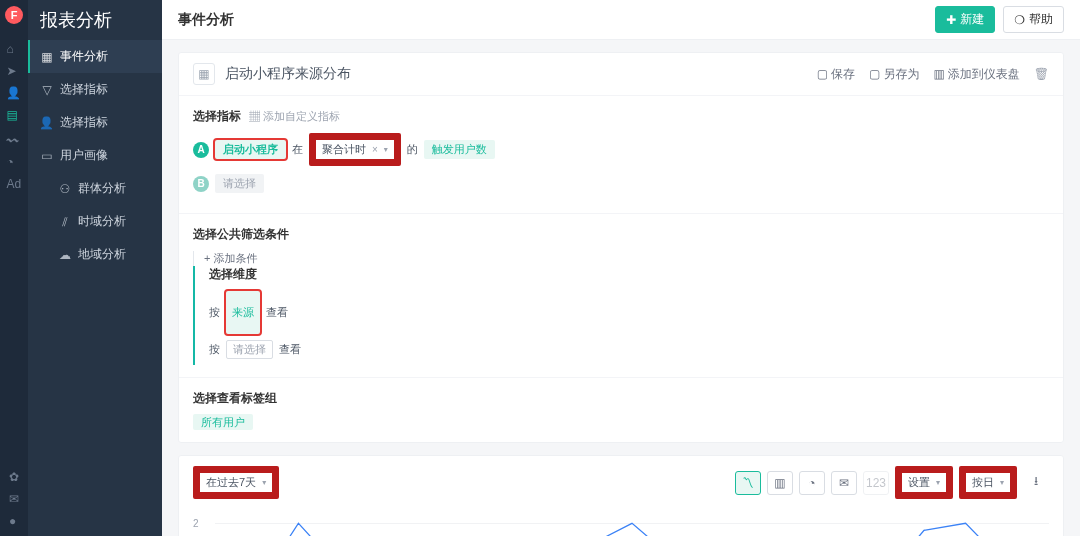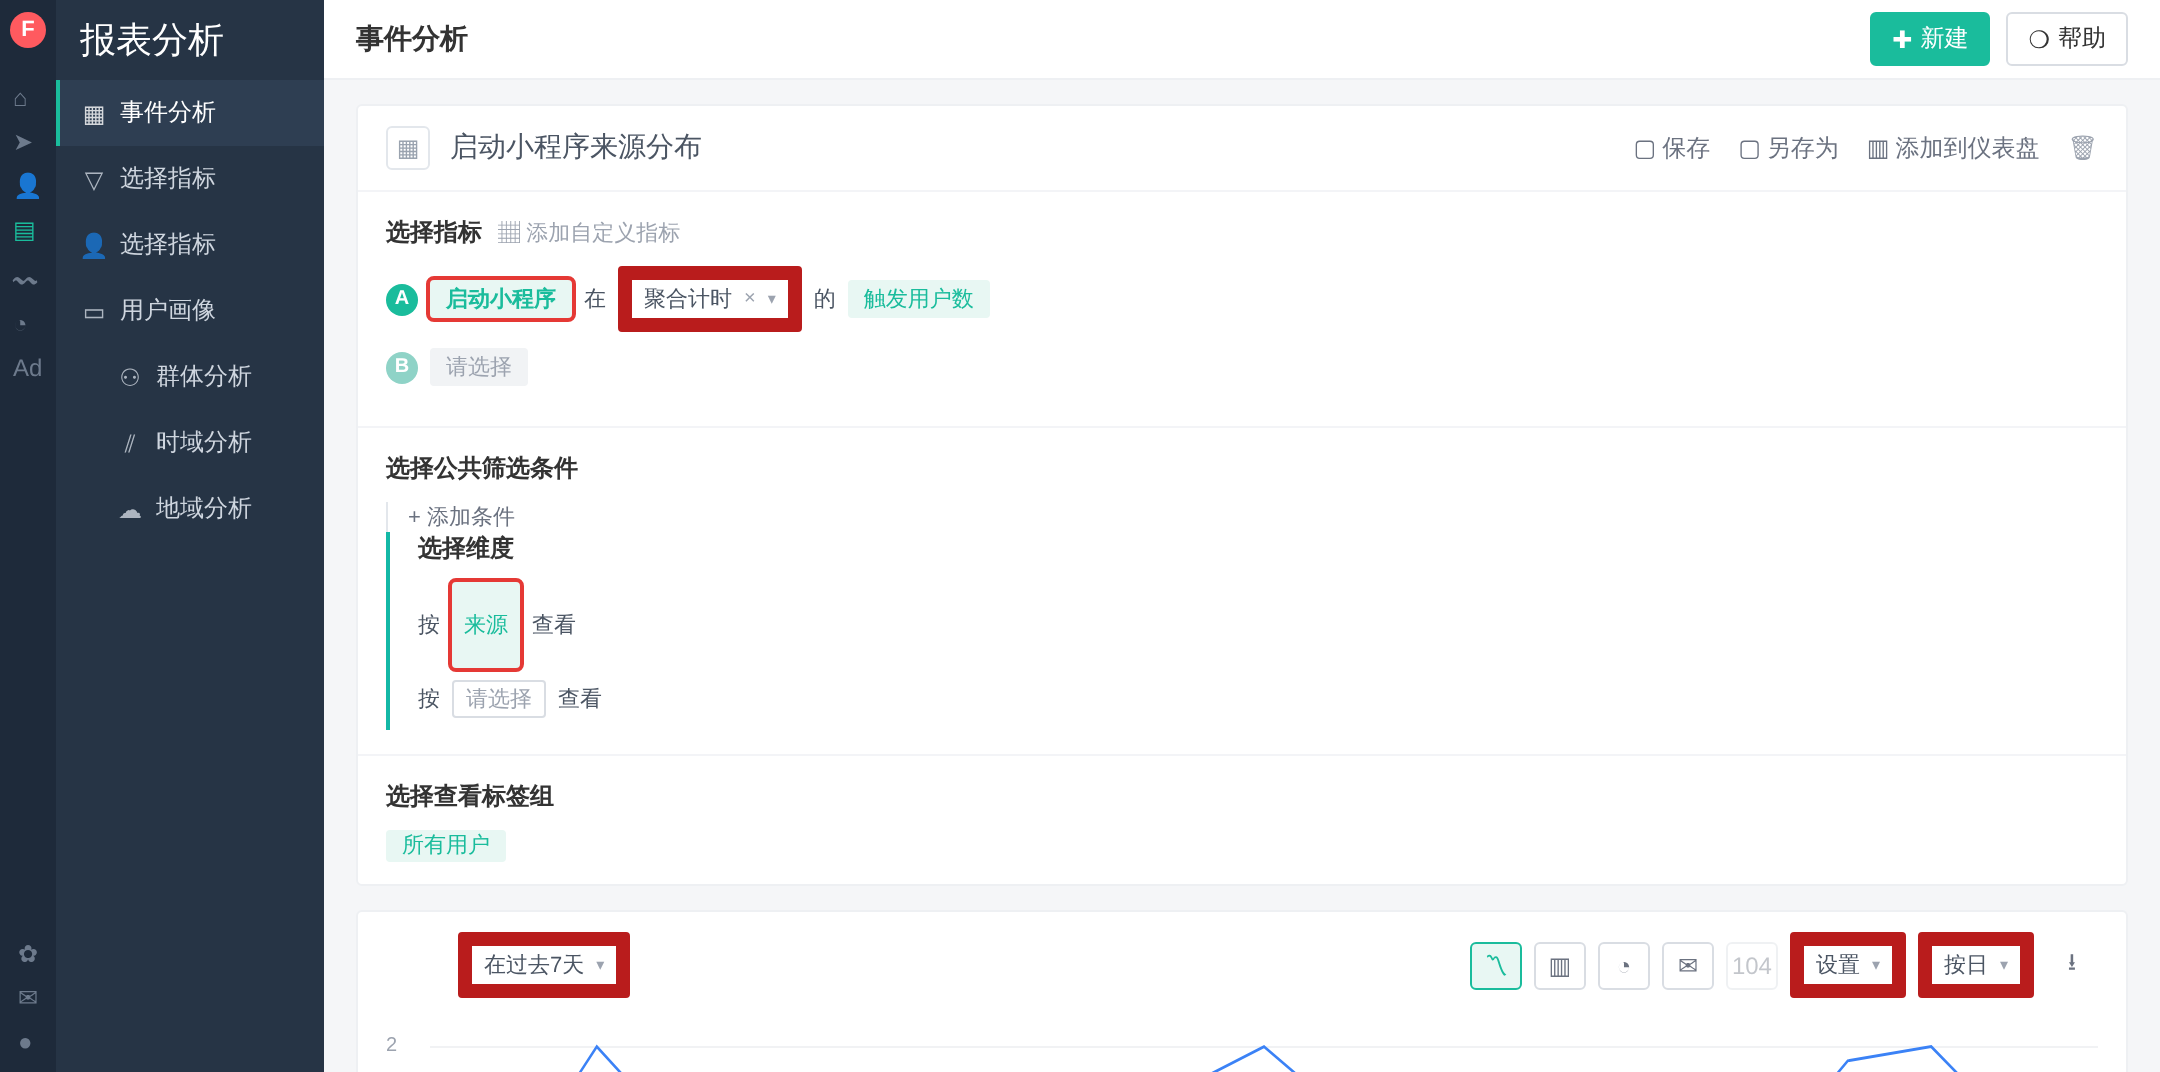--- a/index.html
+++ b/index.html
@@ -52,21 +52,21 @@
   .two-col { display:flex;flex-direction:column; }
   .two-col .col { flex:1; }
   .two-col .col + .col { border-left:2px solid #14b8a6; padding-left:14px; }
   .addcond { color:#6b7280; border-left:1px solid #e3e7ec; padding-left:10px; cursor:pointer; font-size:11px;}
   .dim-row { display:flex; align-items:center; gap:6px; margin-bottom:6px; font-size:11px; color:#4b5563;}
   .dim-chip { background:#e8f7f3; color:#1abc9c; padding:14px 6px; border-radius:2px; }
   .dim-chip.redbox { outline:2px solid #e53935; }
   .dim-chip.plainbtn { background:#fff; border:1px solid #d9dde3; color:#9ca3af; padding:1px 6px;}
 
   .chart-card { padding:10px 14px 0 14px; }
-  .chart-toolbar { display:flex; align-items:center; margin-bottom:10px;margin-left:36px; }
+  .chart-toolbar { display:flex; align-items:center; margin-bottom:10px; }
   .chart-toolbar .right { margin-left:auto; display:flex; gap:6px; align-items:center;}
   .icon-btn { width:26px; height:24px; border:1px solid #d9dde3; border-radius:3px; display:flex; align-items:center; justify-content:center; font-size:12px; color:#6b7280; cursor:pointer;}
   .icon-btn.active { background:#e8f7f3; border-color:#1abc9c; color:#1abc9c;}
   .icon-btn.off { opacity:.4; }
   .dl-btn { width:26px; height:24px; display:flex;align-items:center;justify-content:center;color:#6b7280;cursor:pointer;}
 
   .chart-area { position:relative; height:200px; }
   .y-tick { position:absolute; left:0; font-size:10px; color:#9ca3af; transform:translateY(-50%);}
   .gridline { position:absolute; left:22px; right:0; border-top:1px solid #f1f2f4; }
   svg.linechart { position:absolute; left:22px; right:0; top:0; bottom:0; width:calc(100% - 22px); height:100%; }
@@ -217,21 +217,21 @@
         <div class="chart-toolbar">
           <span class="selectbox">
             <span>在过去7天</span>
               <span class="caret">▾</span>
           </span>
           <div class="right">
             <span class="icon-btn active">〽</span>
             <span class="icon-btn">▥</span>
             <span class="icon-btn">◔</span>
             <span class="icon-btn">✉</span>
-            <span class="icon-btn off">104</span>
+            <span class="icon-btn off">123</span>
             <span class="selectbox">
                 <span>设置</span>
                 <span class="caret">▾</span>
               </span>
             <span class="selectbox">
                 <span>按日</span>
                 <span class="caret">▾</span>
               </span>
             <span class="dl-btn">⭳</span>
           </div>

